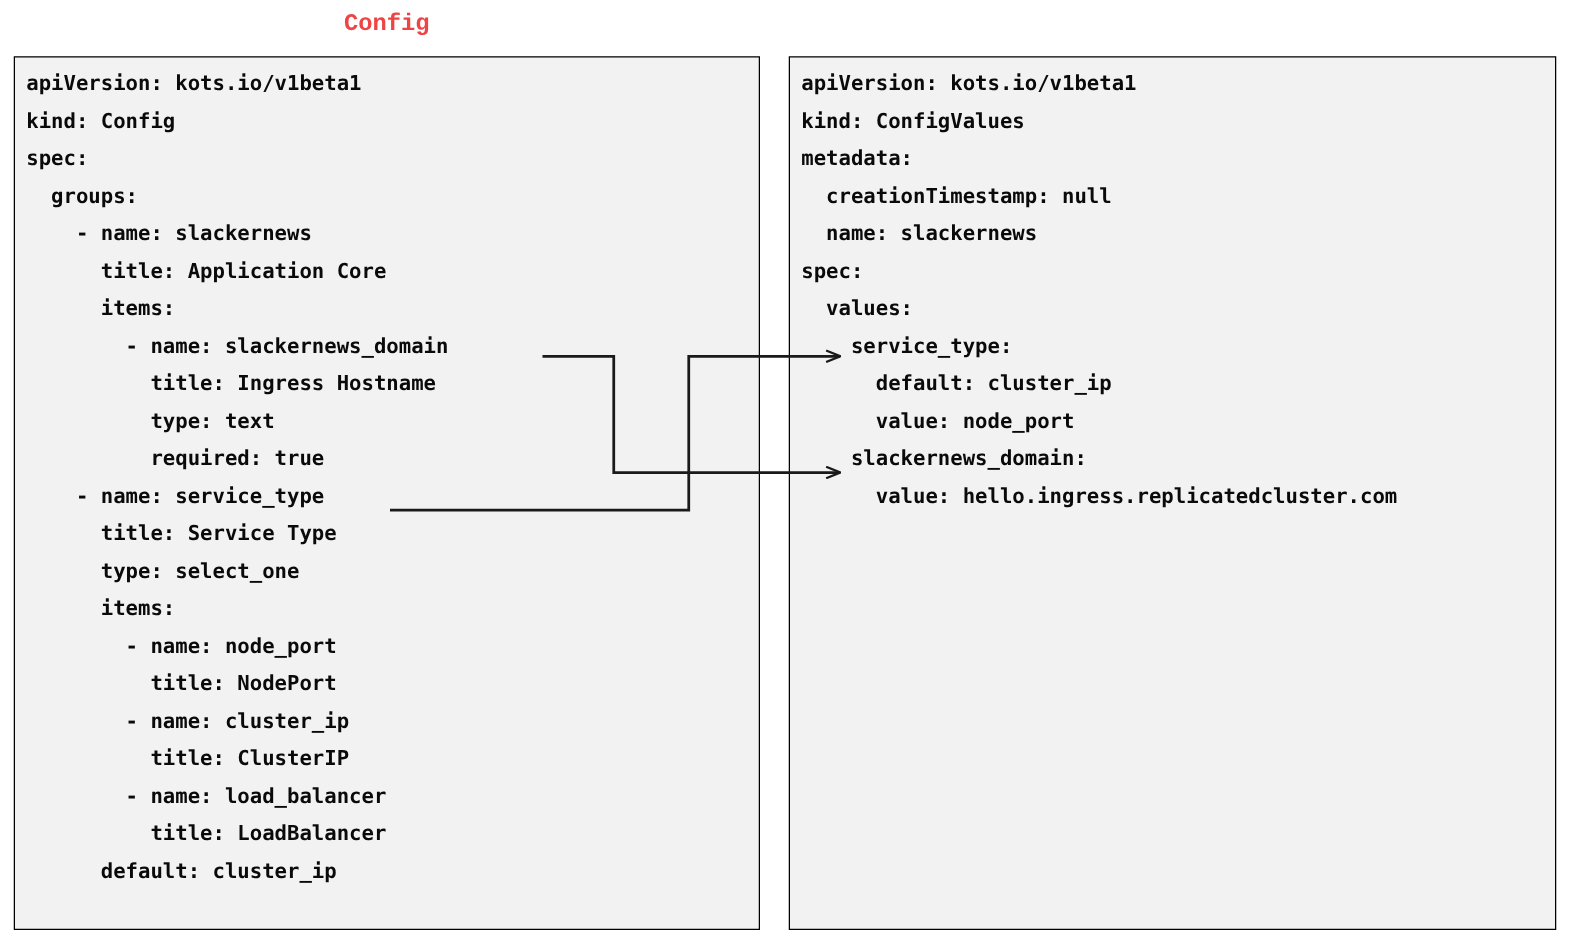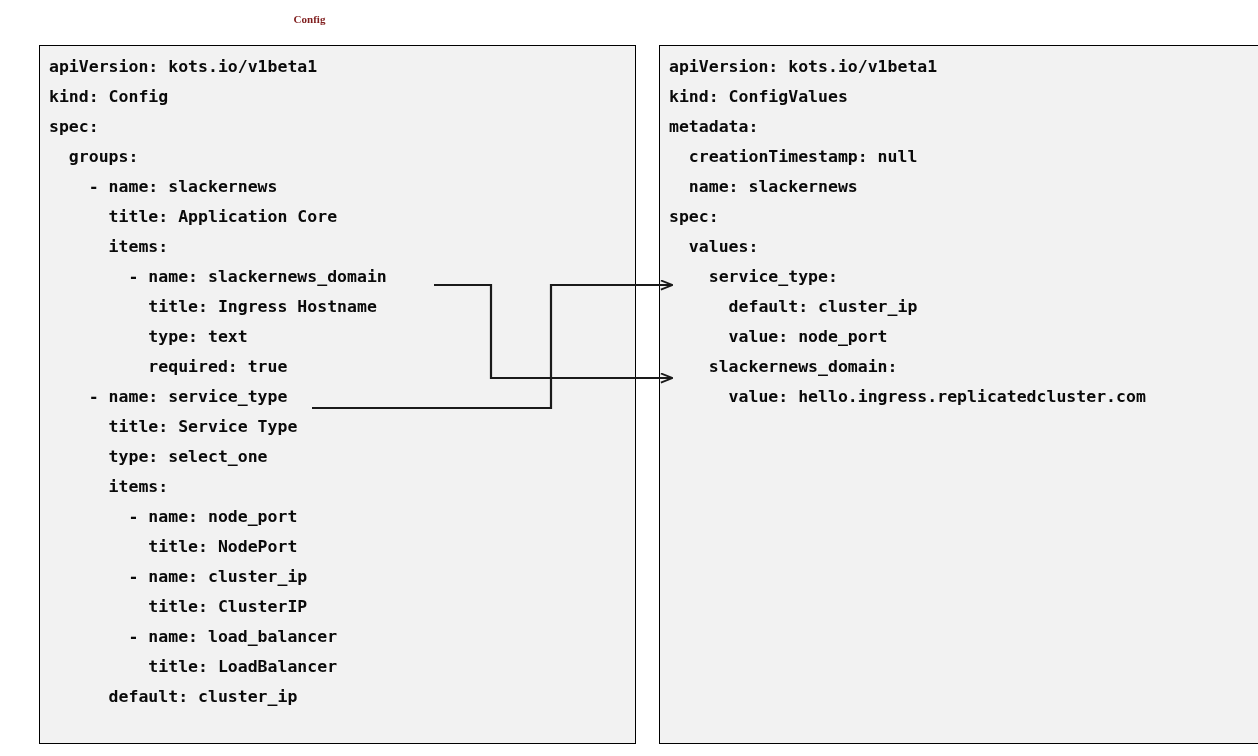--- a/index.html
+++ b/index.html
@@ -19,39 +19,38 @@
   #stage {
     position: absolute;
     left: 0;
     top: 0;
     width: 1258px;
     height: 756px;
   }
 
   .panel-title {
     position: absolute;
-    font-family: Liberation Serif, serif;
+    font-family: Liberation Mono, monospace;
     font-weight: bold;
-    font-size: 11px;
-    color: #7f1d1d;
+    font-size: 19px;
+    color: #ef4444;
     letter-spacing: 0px;
     text-align: center;
     white-space: pre;
     line-height: 20px;
   }
   #title-config   { left: 11px;  top: 9px;  width: 597px; }
   #title-cfgvals  { left: 631px; top: 9px;  width: 614px; }
 
   .yaml-panel {
     position: absolute;
     background: #f2f2f2;
     border: 1.6px solid #000000;
     box-sizing: border-box;
     overflow: hidden;
-    margin-left: 28px;
   }
   #panel-config  { left: 11px;  top: 45px; width: 597px; height: 699px; }
   #panel-cfgvals { left: 631px; top: 45px; width: 614px; height: 699px; }
 
   .yaml-body {
     position: absolute;
     left: 9px;
     top: 6px;
     right: 2px;
     margin: 0;

